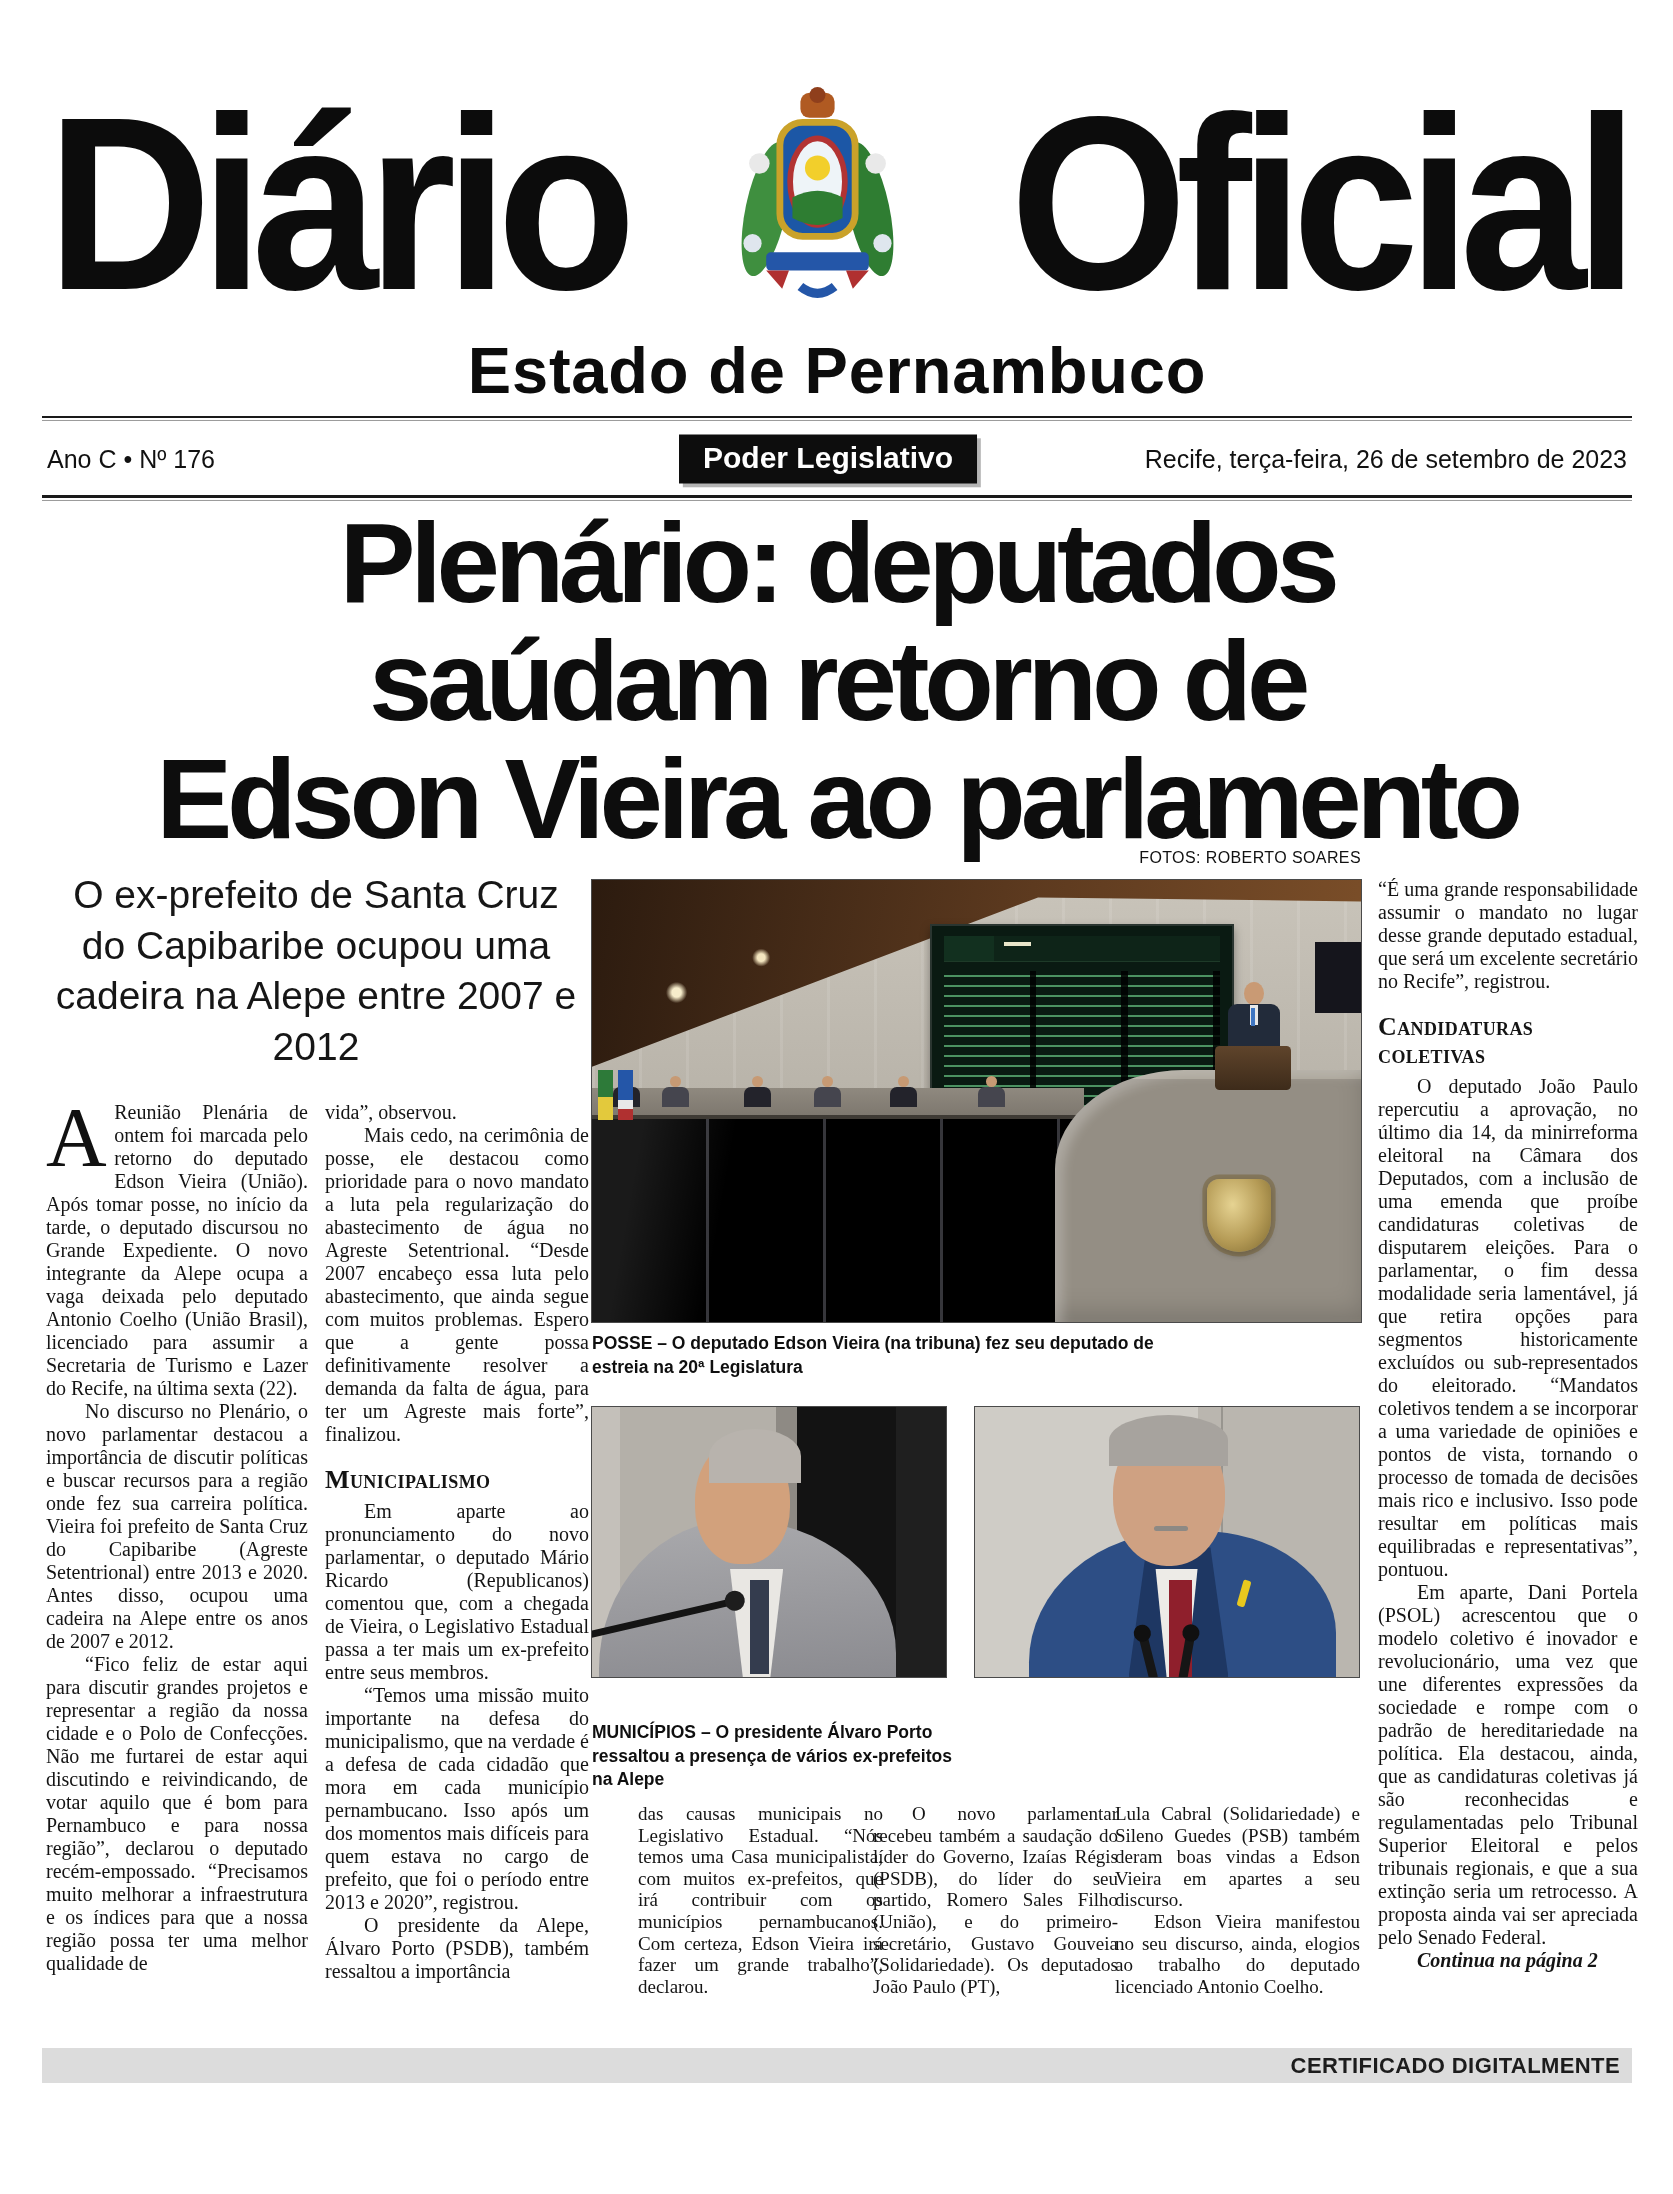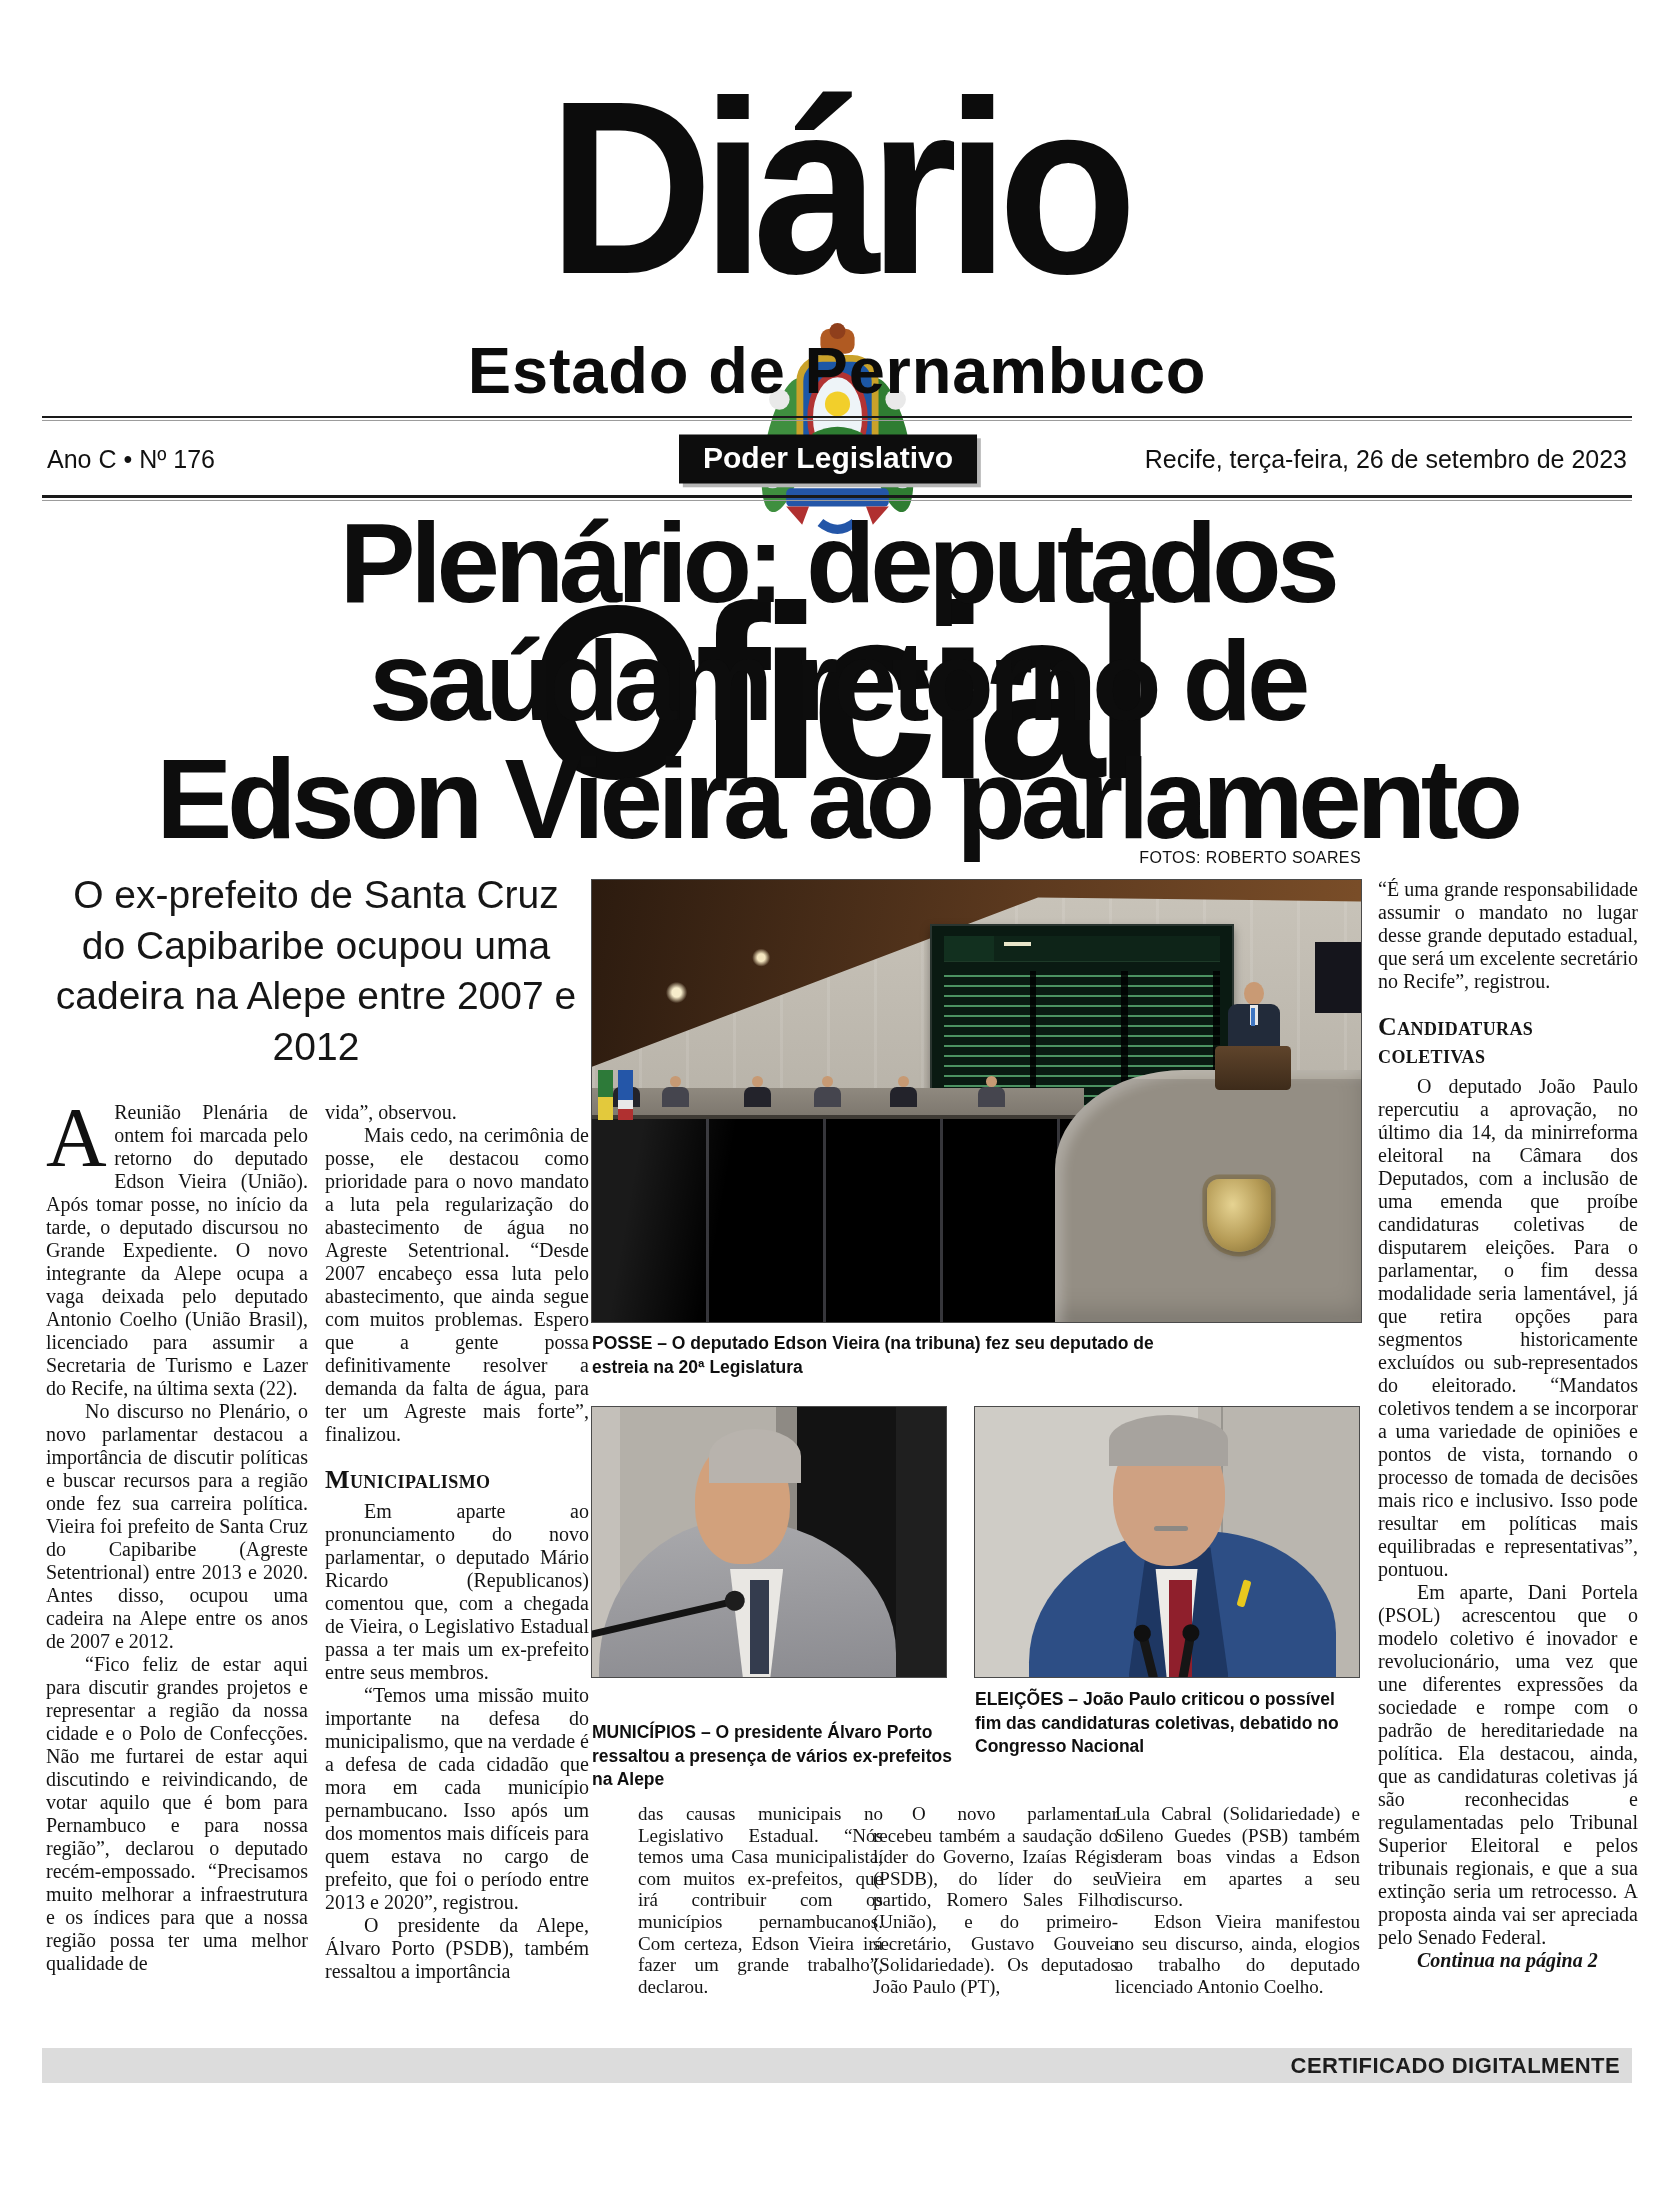--- a/index.html
+++ b/index.html
@@ -1,21 +1,21 @@
 <!DOCTYPE html>
 <html style="font-size:12px"><head>
 <meta charset="utf-8">
 <style>
   html,body{margin:0;padding:0;background:#e8e8e8;}
   #page{position:relative;width:1674px;height:2194px;background:#ffffff;overflow:hidden;
         font-family:"Liberation Serif", serif;color:#141414;}
 
   
   .masthead-row{position:absolute;left:47px;top:67px;width:1580px;height:283px;
-    display:flex;align-items:center;justify-content:space-between;flex-direction:column;}
+    display:flex;align-items:center;justify-content:space-between;}
   .masthead-word{font-family:"Liberation Sans",sans-serif;font-weight:bold;color:#0c0c0c;
     font-size:228px;line-height:251px;letter-spacing:-11.4px;transform:scaleY(1.08);transform-origin:center 70%;white-space:nowrap;}
   .crest-box{width:171px;height:254px;flex:none;margin:0 4.6px;}
   .masthead-sub{position:absolute;left:0;top:333px;width:100%;text-align:center;
     font-family:"Liberation Sans",sans-serif;font-weight:bold;font-size:65px;color:#0c0c0c;letter-spacing:0.8px;}
 
   .rule{position:absolute;left:42px;right:42px;height:1.5px;border-top:2.3px solid #1a1a1a;border-bottom:0.8px solid #9c9c9c;}
   .rule-top{top:416px;}
   .rule-mid{top:495px;border-top-width:3px;}
 
@@ -250,21 +250,20 @@
     <div class="pr-lapel"></div>
     <div class="pr-shirt"></div>
     <div class="pr-tie"></div>
     <div class="pr-ribbon"></div>
     <div class="pr-head"></div>
     <div class="pr-hair"></div>
     <div class="pr-mustache"></div>
     <div class="pr-mic m1"></div>
     <div class="pr-mic m2"></div>
   </div>
-  <div class="caption caption-right">ELEIÇÕES – João Paulo criticou o possível fim das candidaturas coletivas, debatido no Congresso Nacional</div>
 
   <div class="body-col col1">
     <p class="noindent"><span class="dropcap">A</span><span>Reunião Plenária de ontem foi marcada pelo retorno do deputado Edson Vieira (União). Após tomar posse, no início da tarde, o deputado discursou no Grande Expediente. O novo integrante da Alepe ocupa a vaga deixada pelo deputado Antonio Coelho (União Brasil), licenciado para assumir a Secretaria de Turismo e Lazer do Recife, na última sexta (22).</span></p>
     <p>No discurso no Plenário, o novo parlamentar destacou a importância de discutir políticas e buscar recursos para a região onde fez sua carreira política. Vieira foi prefeito de Santa Cruz do Capibaribe (Agreste Setentrional) entre 2013 e 2020. Antes disso, ocupou uma cadeira na Alepe entre os anos de 2007 e 2012.</p>
     <p>“Fico feliz de estar aqui para discutir grandes projetos e representar a região da nossa cidade e o Polo de Confecções. Não me furtarei de estar aqui discutindo e reivindicando, de votar aquilo que é bom para Pernambuco e para nossa região”, declarou o deputado recém-empossado. “Precisamos muito melhorar a infraestrutura e os índices para que a nossa região possa ter uma melhor qualidade de</p>
   </div>
 
   <div class="body-col col2">
     <p class="noindent">vida”, observou.</p>
     <p>Mais cedo, na cerimônia de posse, ele destacou como prioridade para o novo mandato a luta pela regularização do abastecimento de água no Agreste Setentrional. “Desde 2007 encabeço essa luta pelo abastecimento, que ainda segue com muitos problemas. Espero que a gente possa definitivamente resolver a demanda da falta de água, para ter um Agreste mais forte”, finalizou.</p>

